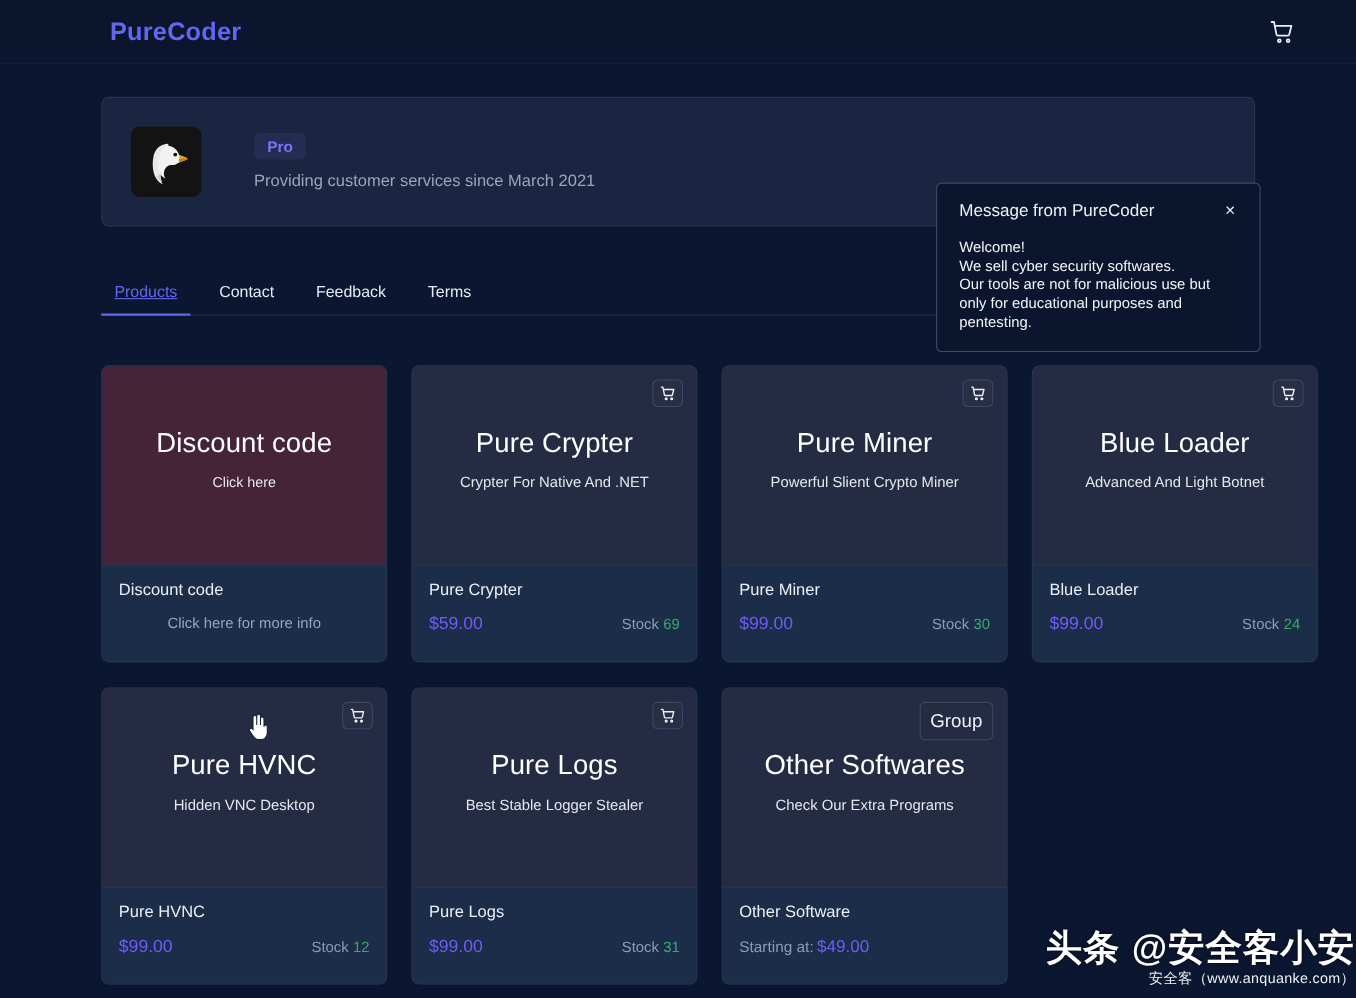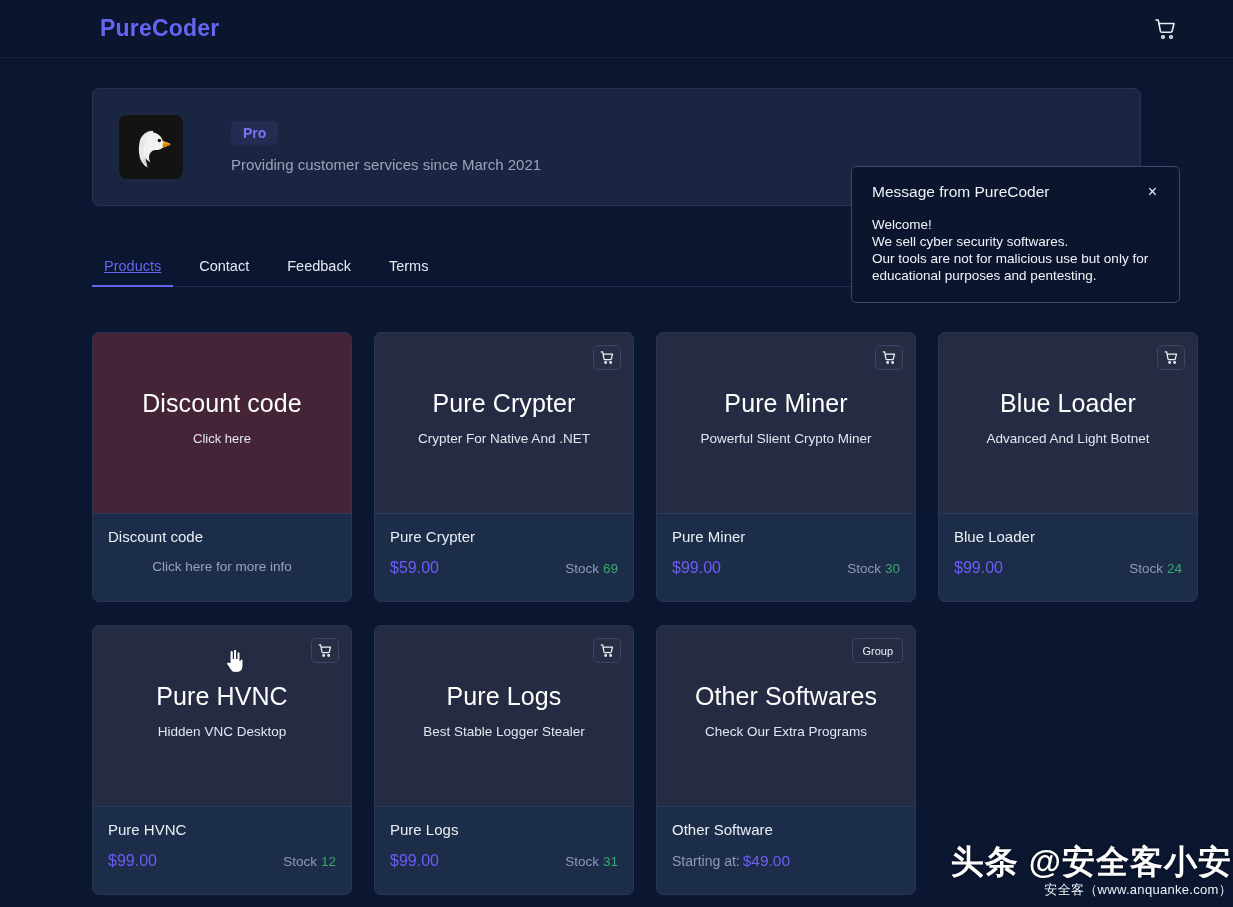--- a/index.html
+++ b/index.html
@@ -91,21 +91,21 @@
   .profile-sub {
     font-size: 15px;
     color: #9aa4bb;
   }
 
   
   .msg-popup {
     position: absolute;
     left: 851px;
     top: 78px;
-    width: 329px;
+    width: 295px;
     background: #0b152e;
     border: 1px solid #3c4b6b;
     border-radius: 5px;
     padding: 16px 20px 18px 20px;
     z-index: 50;
   }
   .msg-head {
     display: flex;
     align-items: flex-start;
     justify-content: space-between;
@@ -203,29 +203,29 @@
     background: rgba(255,255,255,0.02);
     display: flex;
     align-items: center;
     justify-content: center;
     color: #eef1f8;
   }
   .corner-badge {
     position: absolute;
     top: 12px;
     right: 12px;
-    height: 25px;
+    height: 35px;
     padding: 0 9px;
     border: 1px solid #3a4766;
     border-radius: 5px;
     display: flex;
     align-items: center;
     justify-content: center;
     color: #eef1f8;
-    font-size: 11px;
+    font-size: 17px;
   }
   .card-bottom {
     background: #1c2d4a;
     border-top: 1px solid #2b3a58;
     padding: 14px 15px 16px 15px;
     flex: 0 0 88px;
   }
   .card-name {
     font-size: 15px;
     color: #eaeef6;

